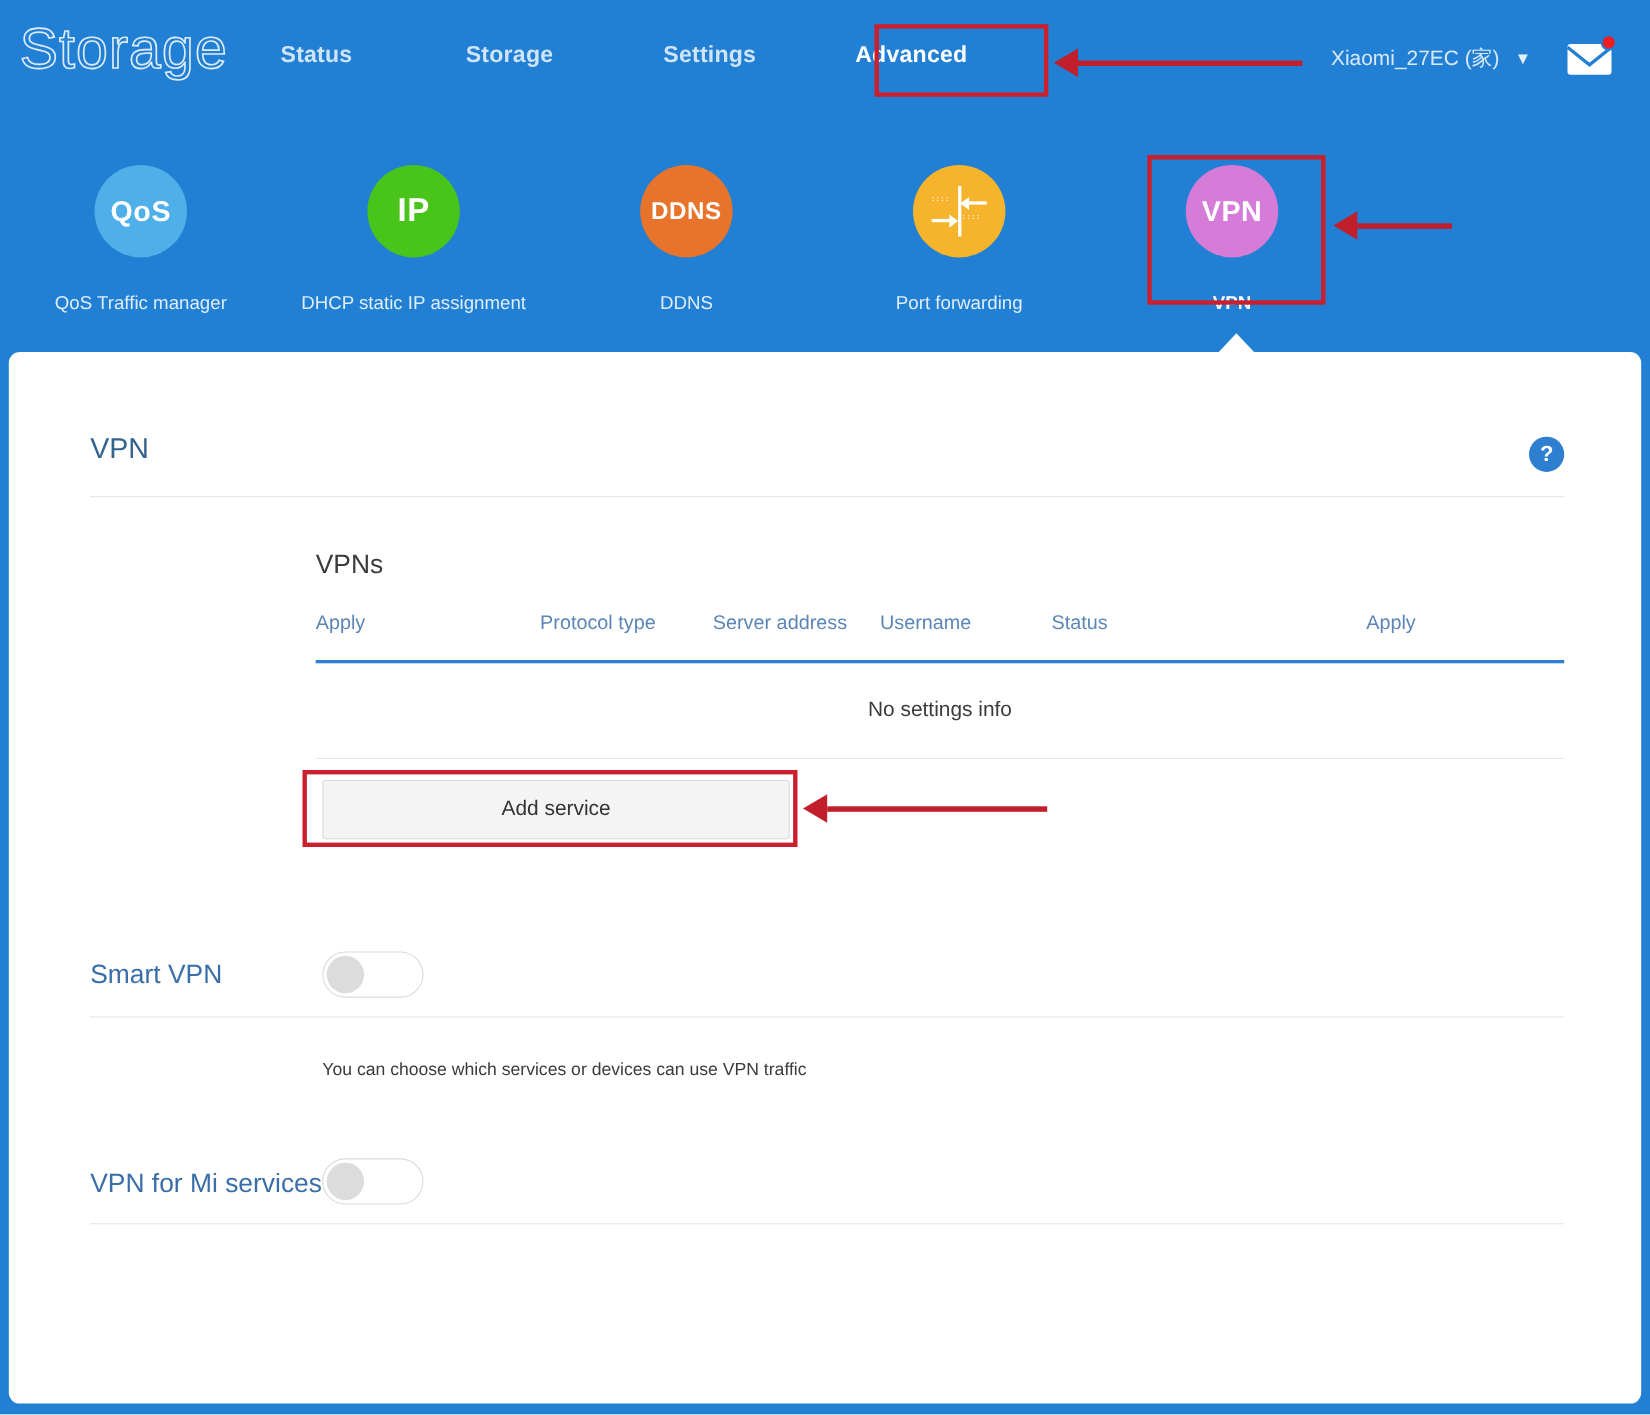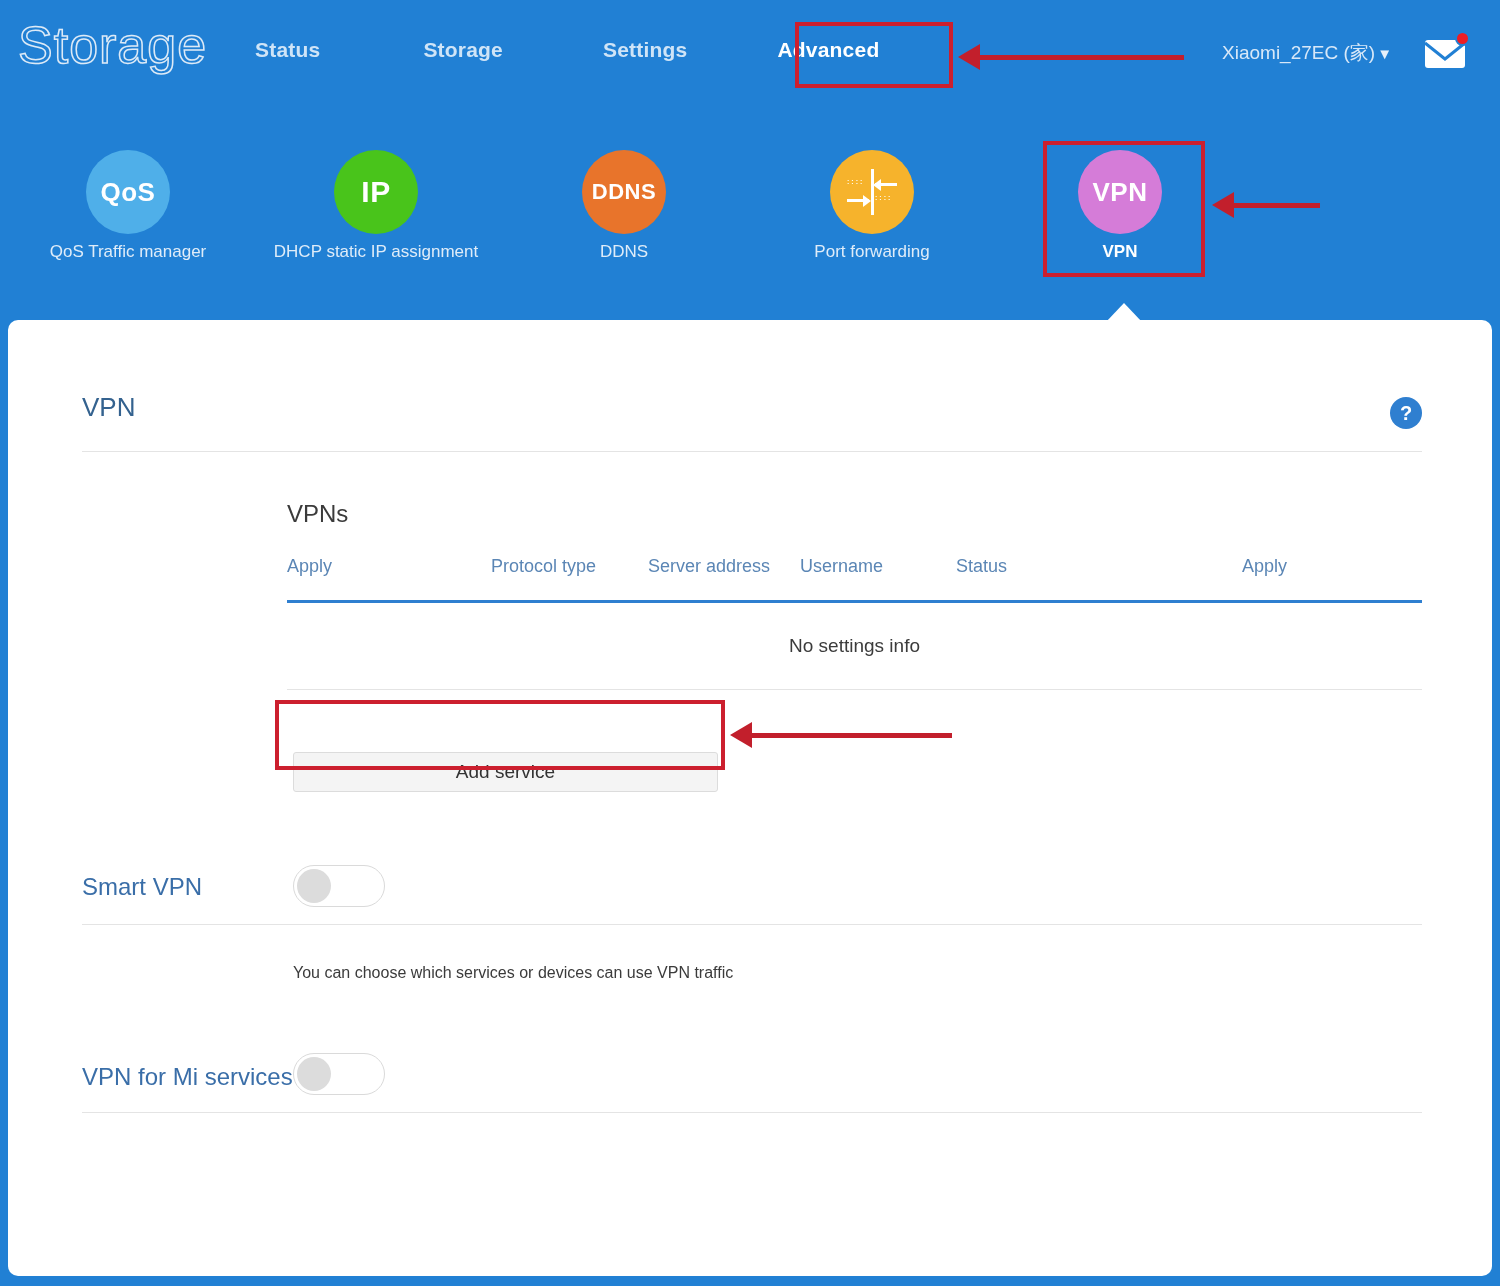--- a/index.html
+++ b/index.html
@@ -38,21 +38,21 @@
     letter-spacing: .2px; cursor: pointer; white-space: nowrap;
   }
   .nav-item.n0 { margin-left: 0px; }
   .nav-item.n1 { margin-left: 103px; }
   .nav-item.n2 { margin-left: 100px; }
   .nav-item.n3 { margin-left: 90px; color: #ffffff; }
 
   .account {
     position: absolute; right: 108px; top: 40px;
     color: #d8e8f8; font-size: 19px; white-space: nowrap;
-    display: flex; align-items: center; gap: 2px; cursor: pointer; justify-content: center;
+    display: flex; align-items: center; gap: 14px; cursor: pointer; justify-content: center;
   }
   .chev { font-size: 15px; color: #e6f0fa; }
 
   .mailwrap {
     position: absolute; right: 25px; top: 30px;
     width: 56px; height: 46px; cursor: pointer;
   }
   .badge {
     position: absolute; right: 5px; top: 1px;
     width: 15px; height: 15px; border-radius: 50%;
@@ -71,21 +71,21 @@
     margin: 0 auto; display: flex; align-items: center; justify-content: center;
     color: #ffffff; font-weight: bold; letter-spacing: .5px;
   }
   .bubble.qos  { background: #4fafe9; font-size: 26px; }
   .bubble.ip   { background: #49c41b; font-size: 30px; }
   .bubble.ddns { background: #e8742b; font-size: 22px; }
   .bubble.pf   { background: #f6b32c; }
   .bubble.vpn  { background: #d57cd8; font-size: 26px; }
   .bubble.add  { background: #9e9bef; }
   .icon-label {
-    margin-top: 8px; color: #dfecf9; font-size: 17px; white-space: nowrap;
+    margin-top: 32px; color: #dfecf9; font-size: 17px; white-space: nowrap;
   }
   .icon-label.sel { color: #ffffff; font-weight: bold; }
 
   .hamburger { display: flex; flex-direction: column; gap: 7px; }
   .hamburger i { display: block; width: 40px; height: 4px; background: #fff; border-radius: 2px; }
 
   .pf-glyph { position: relative; width: 54px; height: 46px; }
   .pf-glyph .vline { position: absolute; left: 26px; top: 0; width: 3px; height: 46px; background: #fff; }
   .pf-glyph .arr {
     position: absolute; height: 3px; background: #fff;
@@ -153,24 +153,24 @@
   }
   .empty-row {
     position: absolute; left: 0; top: 47px; width: 1135px; height: 86px;
     display: flex; align-items: center; justify-content: center;
     color: #3b3b3b; font-size: 19px;
   }
   .row-line { position: absolute; left: 0; top: 133px; width: 1135px; height: 1px; background: #e4e4e4; }
 
   .add-btn {
     position: absolute; left: 285px; top: 389px;
-    width: 425px; height: 40px;
+    width: 425px; height: 54px;
     background: #f4f4f4; border: 1px solid #dcdcdc; border-radius: 3px;
     display: flex; align-items: center; justify-content: center;
-    color: #333; font-size: 19px; cursor: pointer; margin-top: 43px;
+    color: #333; font-size: 19px; cursor: pointer;
   }
 
   .sec-label {
     position: absolute; color: #3a6ea8; font-size: 24px; white-space: nowrap;
   }
   .sec-label.smart { left: 74px; top: 553px; }
   .sec-label.mi    { left: 74px; top: 743px; }
 
   .toggle {
     position: absolute; width: 92px; height: 42px;

